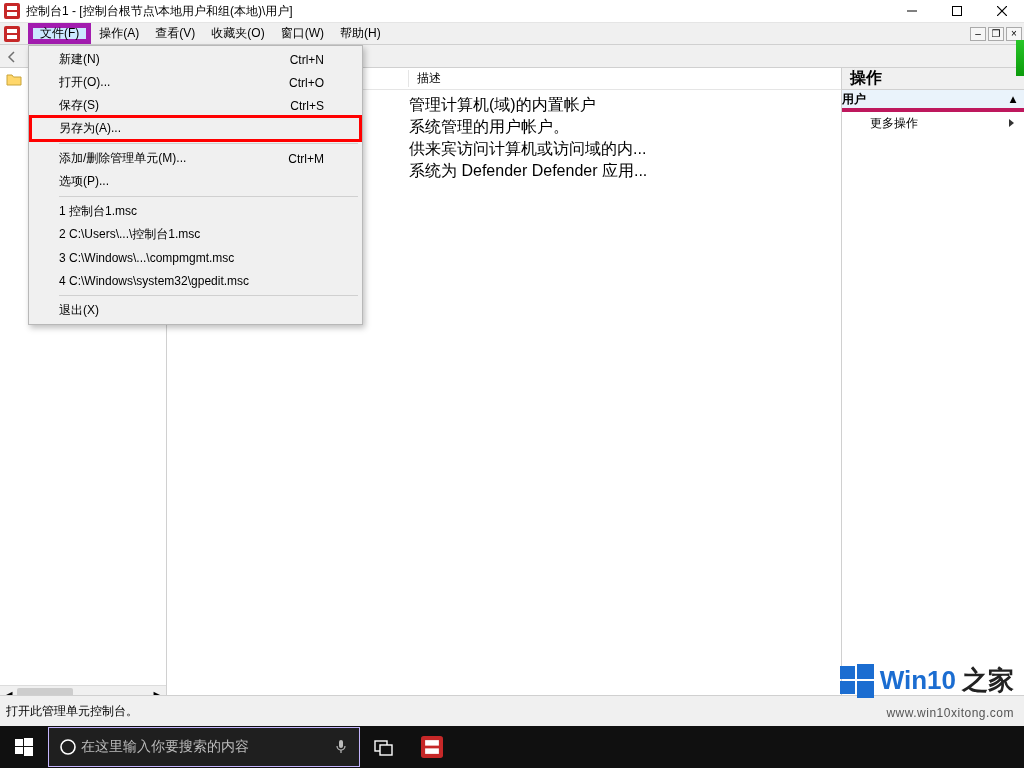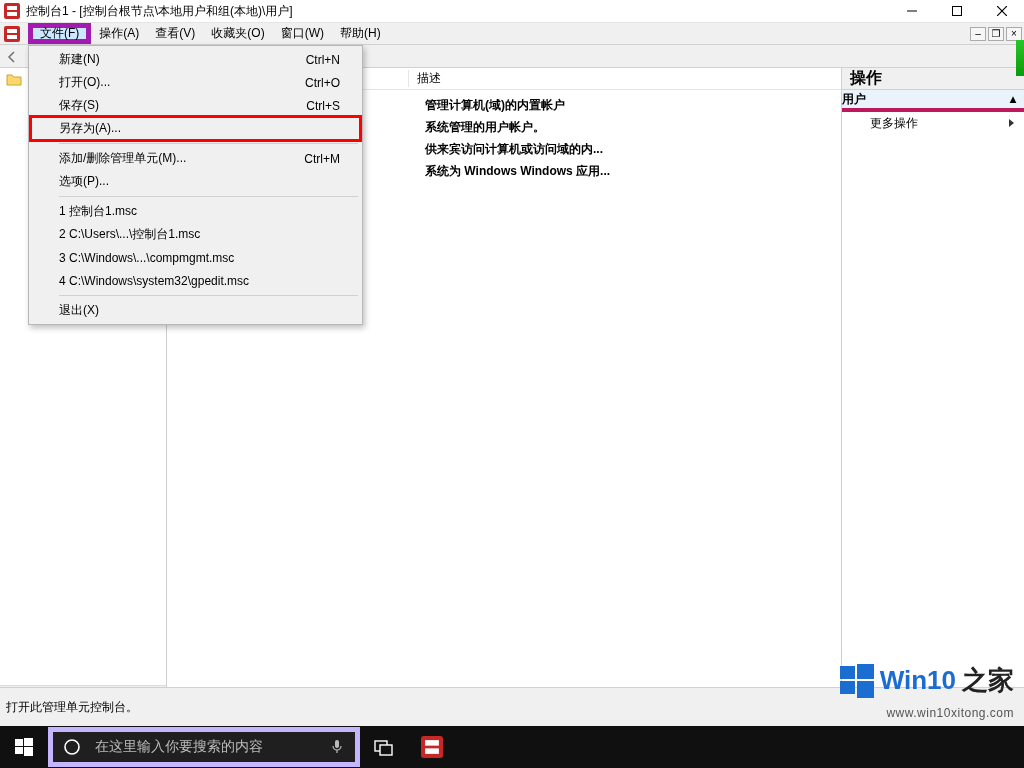--- a/index.html
+++ b/index.html
@@ -20,60 +20,60 @@
   .menubar .mdi-controls { margin-left: auto; display: flex; align-items: center; padding-right: 2px; gap: 2px; }
   .menubar .mdi-controls .mbtn { width: 16px; height: 14px; display: flex; align-items: center; justify-content: center; font-size: 10px; border: 1px solid #aaa; background: #f6f6f6; }
 
   
   .app-icon-small { width: 16px; height: 16px; margin: 3px 8px 3px 4px; }
 
   
   .dropdown { position: absolute; top: 45px; left: 28px; width: 335px; background: #f0f0f0; border: 1px solid #b8b8b8; box-shadow: 2px 3px 6px rgba(0,0,0,0.25); z-index: 100; padding: 2px; }
   .dropdown .row { height: 23px; display: flex; align-items: center; font-size: 12px; padding-left: 28px; position: relative; }
   .dropdown .row .label { flex: 1; }
-  .dropdown .row .shortcut { position: absolute; right: 20px; }
+  .dropdown .row .shortcut { position: absolute; right: 36px; }
   .dropdown .sep { height: 1px; background: #d0d0d0; margin: 3px 2px 3px 28px; }
   .dropdown .highlight { outline: 3px solid #ff0000; outline-offset: -1px; }
 
   
   .toolbar { height: 24px; background: #f0f0f0; border-bottom: 1px solid #d0d0d0; display: flex; align-items: center; padding: 0 4px; gap: 6px; }
   .toolbar .tb-icon { width: 16px; height: 16px; opacity: 0.85; }
   .toolbar .sep { width: 1px; height: 16px; background: #c0c0c0; }
 
   
   .client { position: absolute; top: 67px; left: 0; right: 0; bottom: 66px; display: flex; border-top: 1px solid #d0d0d0; }
   .tree-pane { width: 167px; background: #fff; border-right: 1px solid #d0d0d0; position: relative; }
   .tree-pane .folder { position: absolute; top: 4px; left: 6px; display: flex; align-items: center; font-size: 12px; }
   .tree-pane .folder svg { margin-right: 4px; }
   .center-pane { flex: 1 1 auto; background: #fff; display: flex; flex-direction: column; }
   .center-header { height: 22px; border-bottom: 1px solid #e5e5e5; display: flex; align-items: center; }
   .center-header .col { font-size: 12px; padding-left: 8px; }
   .center-header .col1 { width: 242px; border-right: 1px solid #e5e5e5; }
   .center-header .col2 { flex: 1; }
   .center-body { flex: 1; position: relative; }
-  .desc-list { position: absolute; left: 258px; top: 4px; font-size: 12px; line-height: 22px; font-weight: bold; }
+  .desc-list { position: absolute; left: 242px; top: 4px; font-size: 16px; line-height: 22px; }
 
   .actions-pane { width: 183px; border-left: 1px solid #d0d0d0; background: #fff; display: flex; flex-direction: column; }
   .actions-pane .ah { height: 22px; background: #f0f0f0; border-bottom: 1px solid #d0d0d0; font-size: 16px; padding-left: 8px; display: flex; align-items: center; font-weight: 600; }
   .actions-pane .cat { height: 22px; background: #eaf3fb; border-bottom: 4px solid #be185d; font-size: 12px; font-weight: 600; display: flex; align-items: center; justify-content: space-between; padding-right: 8px; }
   .actions-pane .item { height: 22px; font-size: 12px; display: flex; align-items: center; padding-left: 28px; justify-content: space-between; padding-right: 10px; }
 
   
   .hscroll { position: absolute; bottom: 0; left: 0; right: 0; height: 17px; background: #f0f0f0; border-top: 1px solid #dcdcdc; display: flex; align-items: center; }
   .hscroll .arrow { width: 17px; height: 17px; display: flex; align-items: center; justify-content: center; background: #f0f0f0; }
   .hscroll .track { flex: 1; height: 17px; position: relative; background: #f0f0f0; }
   .hscroll .thumb { position: absolute; left: 0; width: 56px; top: 2px; bottom: 2px; background: #cdcdcd; border-radius: 2px; }
 
   
-  .statusbar { position: absolute; bottom: 42px; left: 0; right: 0; height: 39px; background: #f0f0f0; border-top: 1px solid #d0d0d0; font-size: 12px; display: flex; align-items: center; padding-left: 6px; }
+  .statusbar { position: absolute; bottom: 42px; left: 0; right: 0; height: 31px; background: #f0f0f0; border-top: 1px solid #d0d0d0; font-size: 12px; display: flex; align-items: center; padding-left: 6px; }
 
   
   .taskbar { position: absolute; bottom: 0; left: 0; right: 0; height: 42px; background: #101010; display: flex; align-items: center; }
   .taskbar .start { width: 48px; height: 42px; display: flex; align-items: center; justify-content: center; }
-  .taskbar .search { flex: 0 0 312px; height: 40px; margin: 1px 0; background: #1f1f1f; border: 5px solid #c4b5fd; display: flex; align-items: center; color: #bbb; font-size: 14px; gap: 14px; padding: 0 10px; }
+  .taskbar .search { flex: 0 0 312px; height: 40px; margin: 1px 0; background: #1f1f1f; border: 1px solid #c4b5fd; display: flex; align-items: center; color: #bbb; font-size: 14px; gap: 4px; padding: 0 10px; }
   .taskbar .tb-apps { display: flex; }
   .taskbar .tb-apps .app { width: 48px; height: 42px; display: flex; align-items: center; justify-content: center; }
   .taskbar .tb-apps .app svg, .taskbar .tb-apps .app .sq { width: 22px; height: 22px; }
   .taskbar .tray { position: absolute; right: 0; bottom: 0; height: 42px; display: flex; align-items: center; }
 
   
   .watermark { position: absolute; right: 10px; bottom: 48px; text-align: right; }
   .watermark .big { font-size: 26px; font-weight: 700; color: #1b6dd1; display: flex; align-items: center; gap: 6px; justify-content: flex-end; }
   .watermark .big .sub { color: #222; }
   .watermark .url { font-size: 12px; color: #555; letter-spacing: 0.5px; margin-top: 8px; }
@@ -213,21 +213,21 @@
   <div class="center-pane">
     <div class="center-header">
       <div class="col col1">名称</div>
       <div class="col col2">描述</div>
     </div>
     <div class="center-body">
       <div class="desc-list">
         <div>管理计算机(域)的内置帐户</div>
         <div>系统管理的用户帐户。</div>
         <div>供来宾访问计算机或访问域的内...</div>
-        <div>系统为 Windows Windows 应用...</div>
+        <div>系统为 Defender Defender 应用...</div>
       </div>
     </div>
   </div>
 
   <div class="actions-pane">
     <div class="ah">操作</div>
     <div class="cat">
       <span>用户</span>
       <span>▴</span>
     </div>

